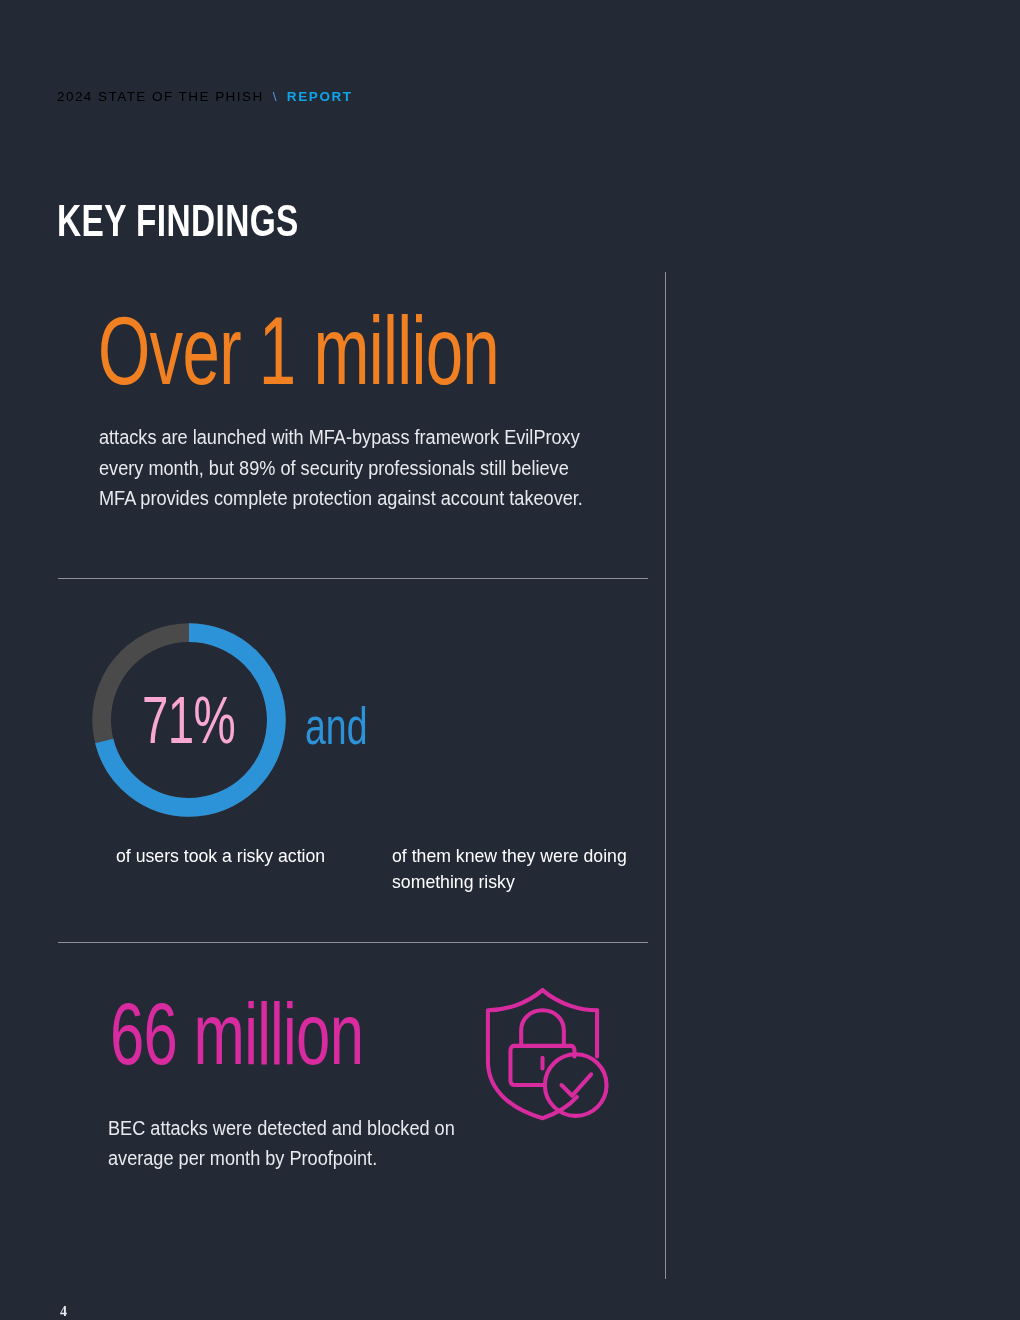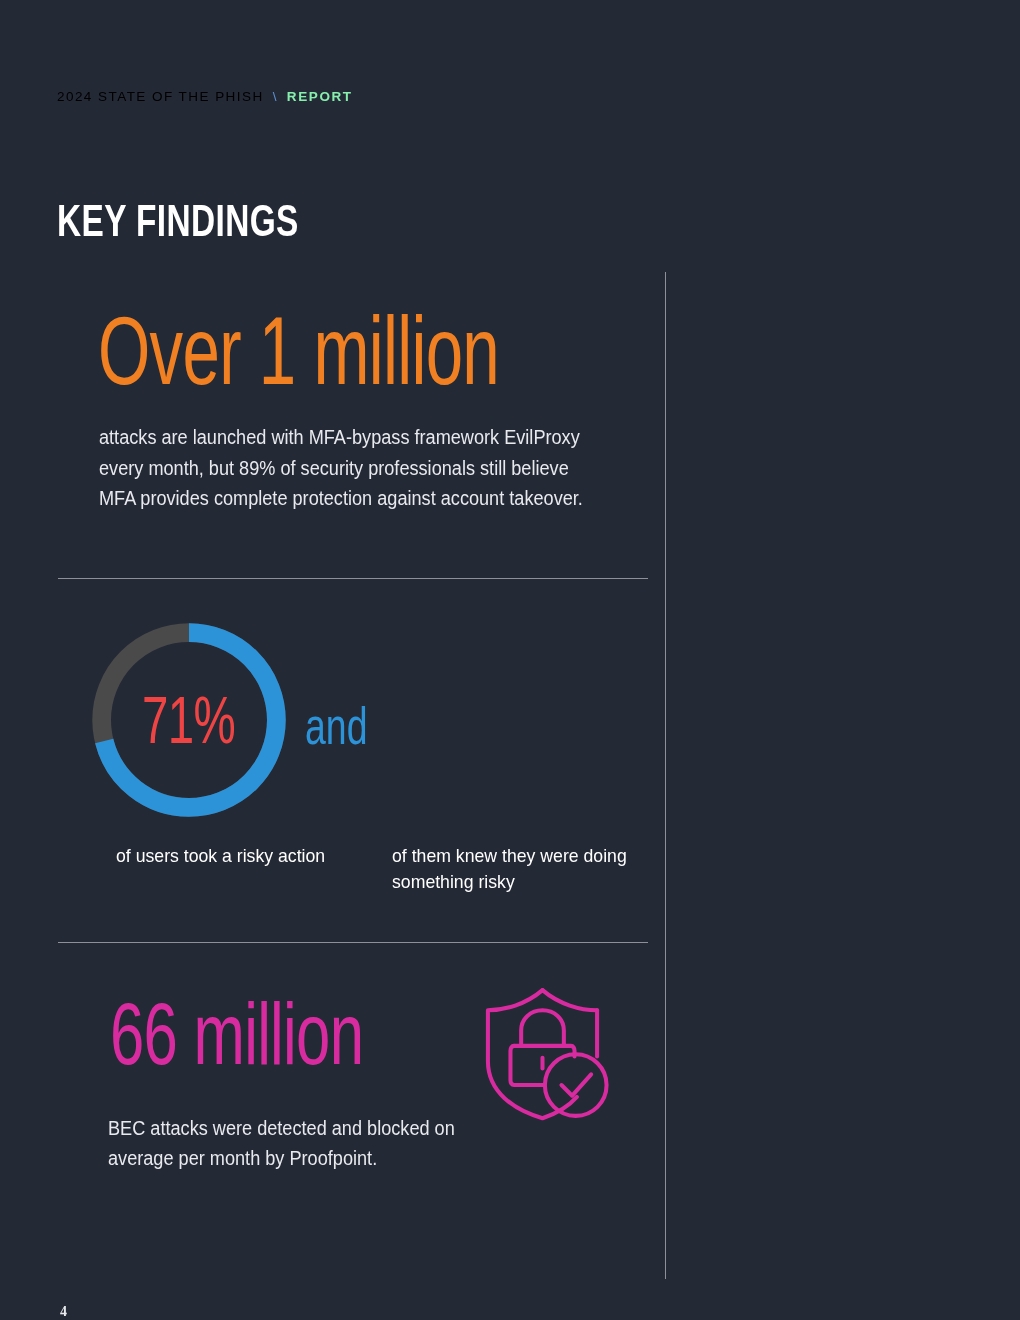--- a/index.html
+++ b/index.html
@@ -11,21 +11,21 @@
   }
   .page { position:relative; width:1020px; height:1320px; background:#242936;margin-top:48px; }
 
   
   .header {
     position:absolute; left:57px; top:41px;
     display:flex; align-items:center; gap:9px;
     font-size:13.5px; letter-spacing:1.45px;
   }
   .header .slash   { color:#5b94d6; font-weight:400; }
-  .header .report  { color:#86efac; font-weight:700; letter-spacing:1.6px; }
+  .header .report  { color:#0ea5e9; font-weight:700; letter-spacing:1.6px; }
 
   
   .key-findings {
     position:absolute; left:57px; top:148px;
     color:#ffffff;
     font-size:44px; font-weight:700;
     letter-spacing:0.5px;
     transform:scaleX(0.76); transform-origin:left top;
     font-stretch:condensed;
   }
@@ -64,21 +64,21 @@
   .donut-row { position:relative; height:230px; }
   .donut {
     position:absolute; width:208px; height:208px;
   }
   .donut-a { left:85px; top:8px; }
   .donut-b { left:400px; top:8px; }
   .donut svg { display:block; width:208px; height:208px; }
   .donut .pct {
     position:absolute; left:0; top:0; width:208px; height:208px;
     display:flex; align-items:center; justify-content:center;
-    color:#ef4444; font-size:66px; font-weight:300; letter-spacing:-1px;
+    color:#f9a8d4; font-size:66px; font-weight:300; letter-spacing:-1px;
   }
   .donut .pct span { transform:scaleX(0.72); display:inline-block; }
   .and-word {
     position:absolute; left:305px; top:88px;
     color:#2d93d8; font-size:52px; font-weight:300;
     transform:scaleX(0.72); transform-origin:left top;
   }
   .donut-caption {
     position:absolute; color:#ffffff; font-size:19px; line-height:26px;
     transform:scaleX(0.93); transform-origin:left top;

